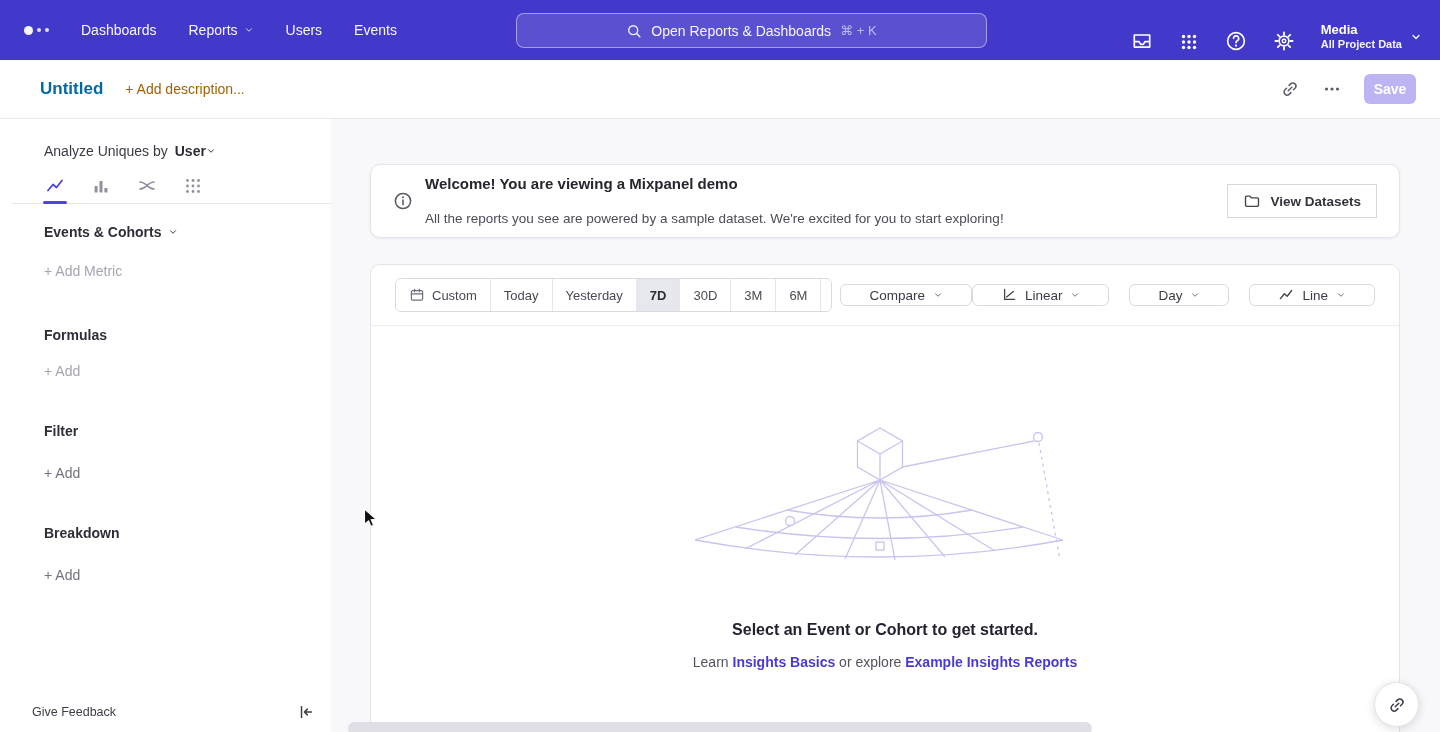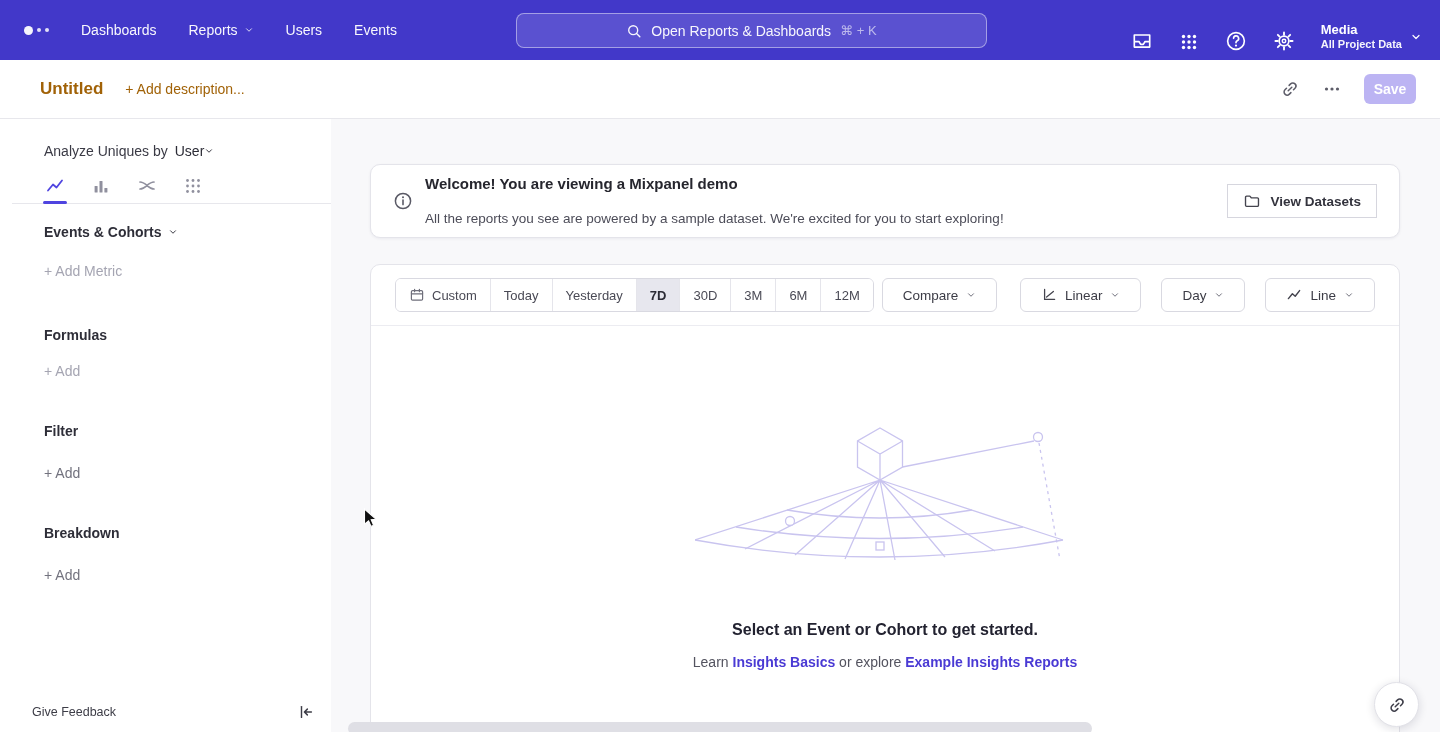--- a/index.html
+++ b/index.html
@@ -28,33 +28,33 @@
   .top-right{position:absolute;right:18px;top:0;height:52px;display:flex;align-items:flex-end;gap:26px}
   .tico{color:#fff;cursor:pointer;display:flex;align-items:center;justify-content:center}
   .project{display:flex;align-items:center;gap:8px;cursor:pointer}
   .p-text{text-align:left;line-height:1.25}
   .p-name{font-size:13px;font-weight:700}
   .p-scope{font-size:11px;font-weight:600;opacity:.95}
 
   
   .header{position:absolute;top:60px;left:0;right:0;height:59px;background:#fff;
           border-bottom:1px solid #e7e7ec;display:flex;align-items:center;padding:0 24px 0 40px}
-  .doc-title{font-size:17px;font-weight:700;color:#a16207;cursor:text}
+  .doc-title{font-size:17px;font-weight:700;color:#0369a1;cursor:text}
   .doc-desc{font-size:14px;color:#a16207;margin-left:22px;cursor:text}
   .header-right{margin-left:auto;display:flex;align-items:center;gap:22px}
   .hico{color:#5c5c68;cursor:pointer}
   .save-btn{width:52px;height:30px;border:none;border-radius:6px;background:#bcb4f3;color:#fff;
             font-size:14px;font-weight:600;font-family:inherit;cursor:pointer}
 
   
   .sidebar{position:absolute;top:119px;left:12px;width:330px;bottom:0;background:#fff;
            border-right:1px solid #e7e7ec}
   .analyze{position:absolute;top:24px;left:32px;display:flex;align-items:center;gap:7px;
            font-size:14px;color:#3a3a45;white-space:nowrap}
-  .analyze .val{font-weight:400;color:#2c2c36;display:flex;align-items:center;cursor:pointer}
+  .analyze .val{font-weight:700;color:#2c2c36;display:flex;align-items:center;cursor:pointer}
   .tabs{position:absolute;top:50px;left:0;right:0;height:35px;display:flex;align-items:center;
         gap:26px;padding-left:33px;border-bottom:1px solid #e7e7ec}
   .tab{position:relative;color:#90909e;cursor:pointer;height:100%;display:flex;align-items:center}
   .tab.selected{color:#4f44e0}
   .tab.selected::after{content:"";position:absolute;left:-2px;right:-2px;bottom:-1px;height:3px;
                        background:#4f44e0;border-radius:2px}
   .s-label{position:absolute;left:32px;font-size:14px;font-weight:700;color:#2e2e38;
            display:flex;align-items:center;gap:7px}
   .s-add{position:absolute;left:32px;font-size:14px;cursor:pointer}
   .s-add.light{color:#a5a5b2}
@@ -79,21 +79,21 @@
   .report-card{position:absolute;left:39px;top:145px;right:40px;height:482px;background:#fff;
                border:1px solid #e4e4ea;border-radius:10px;overflow:hidden}
   .rc-toolbar{display:flex;align-items:center;padding:13px 24px;border-bottom:1px solid #ececf1}
   .seg{display:flex;border:1px solid #d9d9e1;border-radius:6px;overflow:hidden}
   .seg button{height:32px;padding:0 13px;background:#fff;border:none;border-left:1px solid #e5e5eb;
               font-size:13px;color:#4a4a55;font-family:inherit;display:flex;align-items:center;gap:7px;
               cursor:pointer;white-space:nowrap}
   .seg button:first-child{border-left:none}
   .seg button.selected{background:#e7e7ee;color:#2c2c36;font-weight:600}
   .seg .cal{color:#6f6f7b}
-  .tb-btn{height:34px;padding:0 20px;border:1px solid #d9d9e1;border-radius:6px;background:#fff;
+  .tb-btn{height:22px;padding:0 28px;border:1px solid #d9d9e1;border-radius:6px;background:#fff;
           display:flex;align-items:center;gap:8px;font-size:13.5px;color:#3c3c46;font-family:inherit;
           cursor:pointer;white-space:nowrap}
   .tb-btn .chev{color:#70707c}
   .tb-btn .tbico{color:#44444e}
   .ml8{margin-left:8px}
   .rc-right{margin-left:auto;display:flex;gap:20px}
 
   .empty{position:absolute;left:0;right:0;top:61px;bottom:0;text-align:center}
   .illus{margin:96px auto 0}
   .empty-title{margin-top:44px;font-size:16px;font-weight:700;color:#222230}

